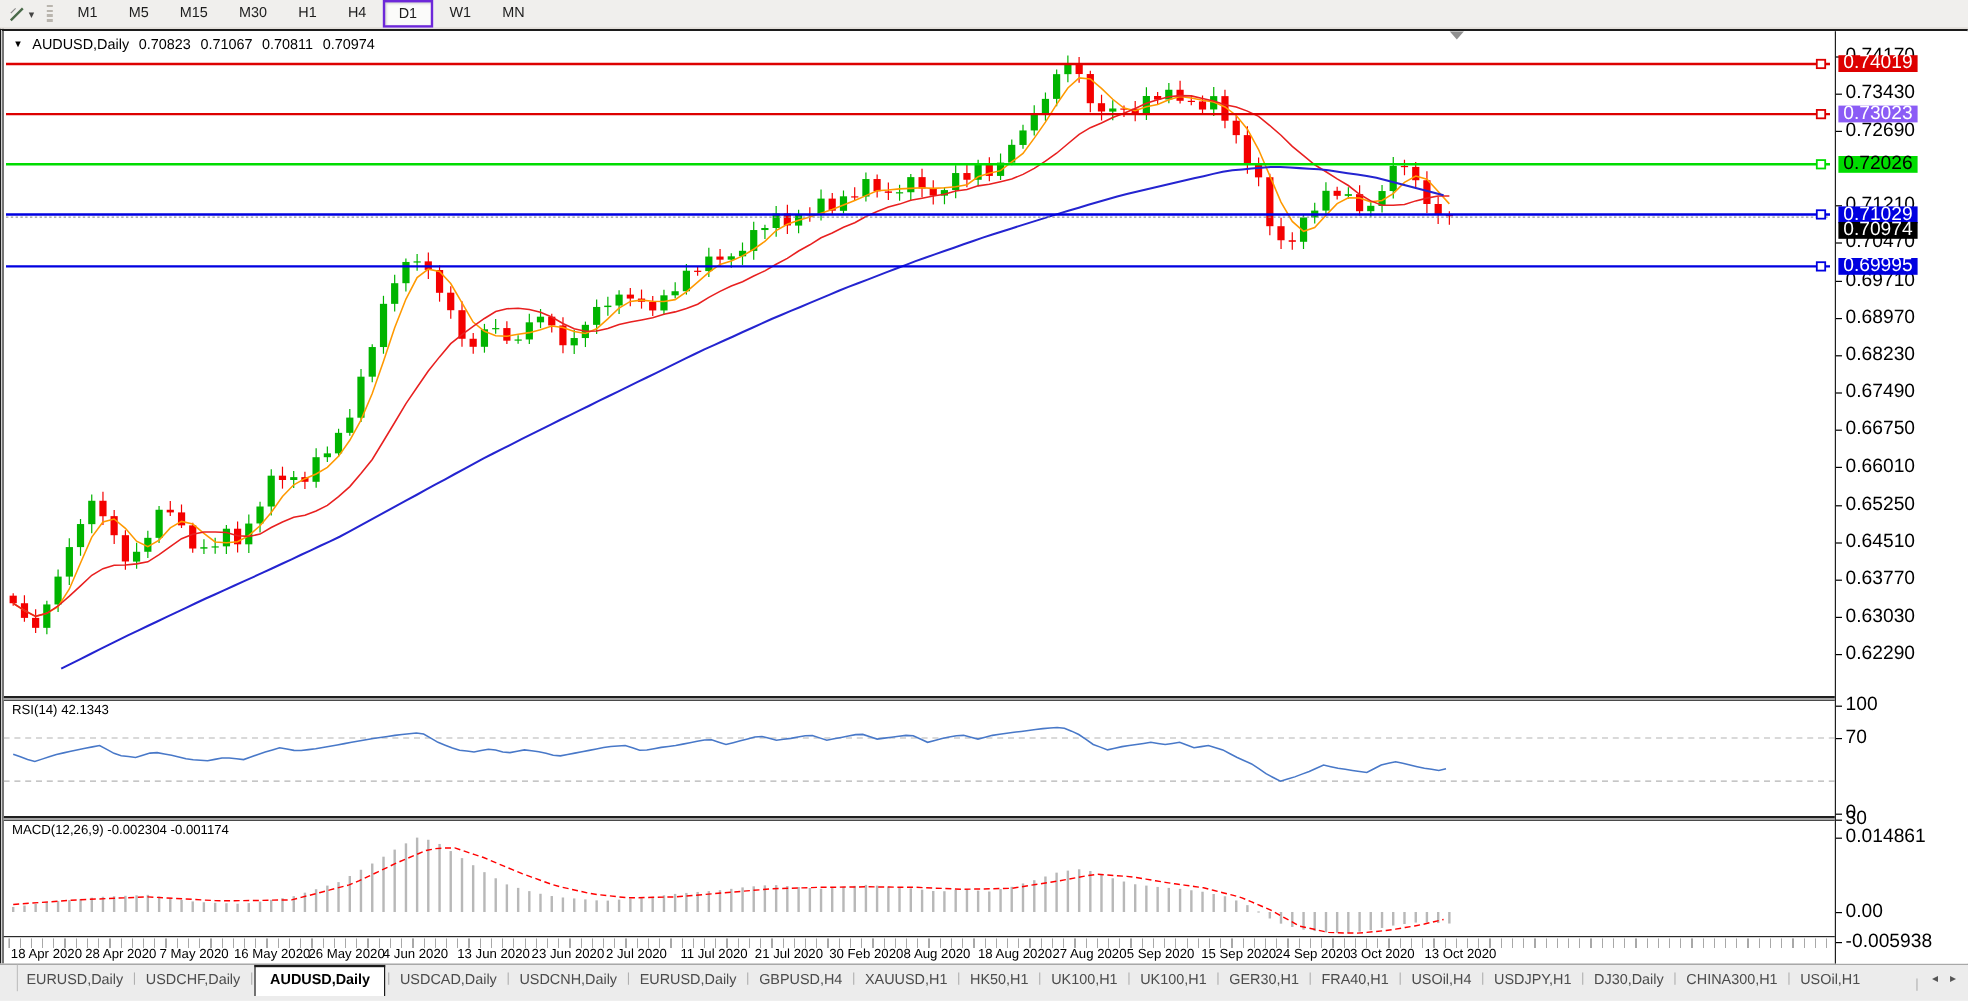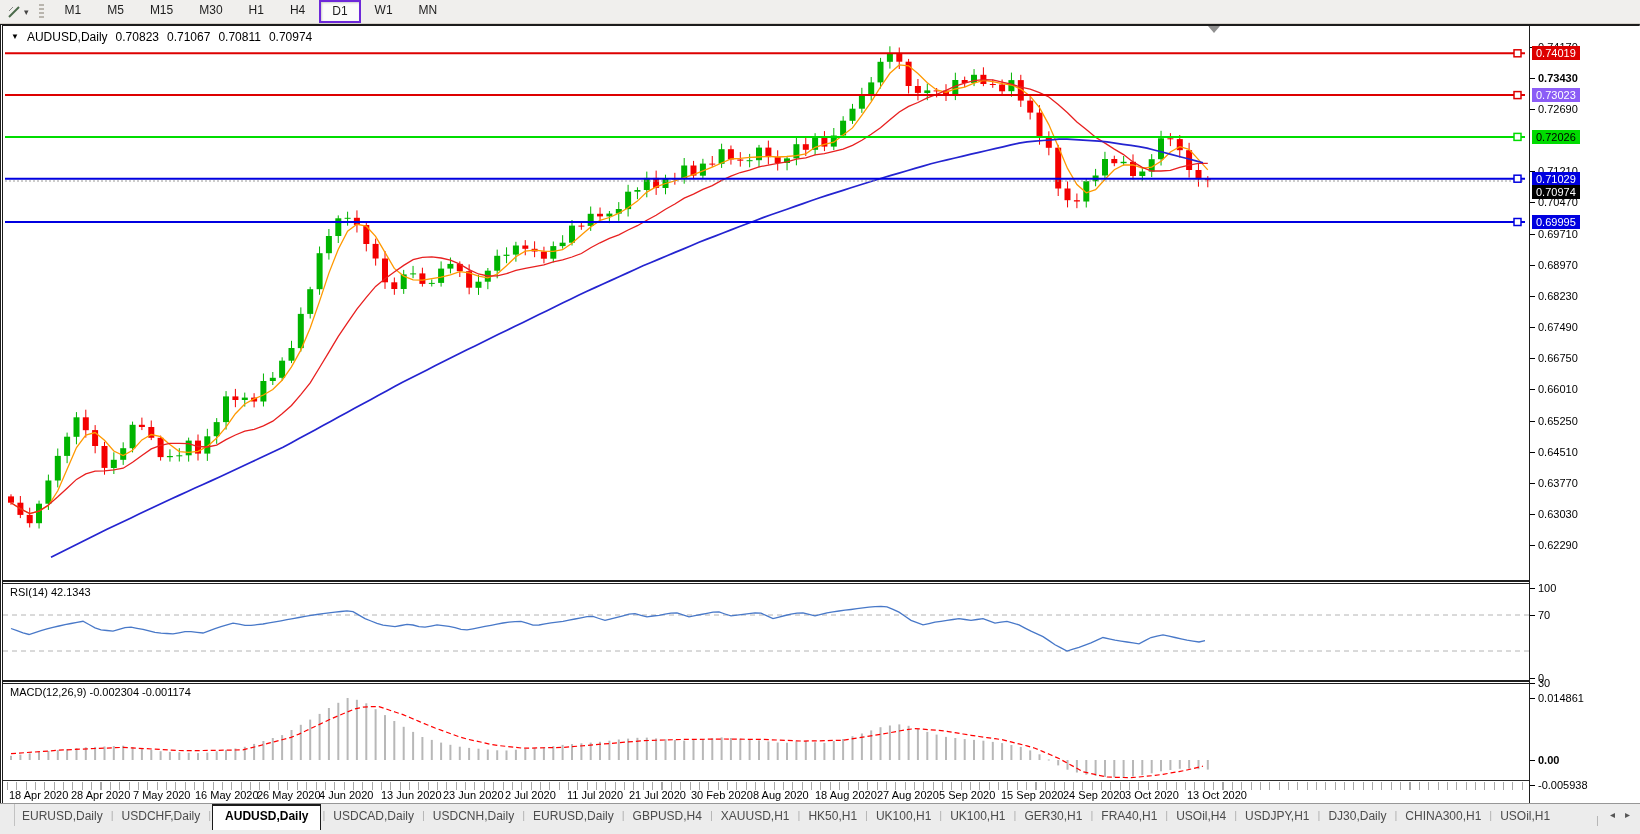--- a/index.html
+++ b/index.html
@@ -27,21 +27,21 @@
             border-top:2px solid #1f1f1f;border-bottom:1px solid #1f1f1f;z-index:6;}
   #rsi-label,#macd-label{position:absolute;left:7px;font-size:11px;color:#000;z-index:5;}
   #bottom-frame{position:absolute;left:0;top:754px;width:100%;height:1px;background:#2a2a2a;z-index:6;}
   #tickrow{position:absolute;left:4px;top:756px;width:1522px;height:8px;
            background:repeating-linear-gradient(to right,#a8a8a8 0 1px,transparent 1px 9.35px);}
   #dates{position:absolute;left:0;top:763px;width:1526px;height:14px;font-size:11px;color:#000;}
   .datelbl{position:absolute;top:0;white-space:nowrap;}
   
   #axis-col{position:absolute;left:1526px;top:0;width:110px;height:777px;border-left:1px solid #1f1f1f;
             background:#fff;z-index:7;}
-  .axlbl{position:absolute;left:8px;font-size:11px;color:#000;height:14px;line-height:14px;white-space:nowrap;}
+  .axlbl{position:absolute;left:8px;font-size:16px;color:#000;height:14px;line-height:14px;white-space:nowrap;}
   .axlbl::before{content:"";position:absolute;left:-8px;top:7px;width:5px;height:1px;background:#000;}
   .axlbl.box{left:2px;padding:0 4px;border-radius:0;}
   .axlbl.box::before{display:none;}
   
   #tabbar{position:absolute;left:0;top:803px;width:1640px;height:31px;background:#ececec;
           border-top:1px solid #979797;display:flex;align-items:flex-start;box-sizing:border-box;}
   #tab-stub{width:14px;height:22px;border-right:1px solid #c2c2c2;flex-shrink:0;}
   #tabs-list{display:flex;overflow:hidden;white-space:nowrap;flex:1;align-items:flex-start;}
   .tab{font-size:12px;color:#4c4c4c;padding:5px 7px 4px;cursor:default;}
   .tab.active{background:#fff;border:1px solid #1a1a1a;border-top-width:2px;border-bottom:none;
@@ -524,21 +524,21 @@
       <div class="datelbl" style="left: 874px;">27 Aug 2020</div>
       <div class="datelbl" style="left: 936px;">5 Sep 2020</div>
       <div class="datelbl" style="left: 998px;">15 Sep 2020</div>
       <div class="datelbl" style="left: 1060px;">24 Sep 2020</div>
       <div class="datelbl" style="left: 1122px;">3 Oct 2020</div>
       <div class="datelbl" style="left: 1184px;">13 Oct 2020</div>
     </div>
 
   <div id="axis-col">
       <div class="axlbl" style="top: 14px;">0.74170</div>
-      <div class="axlbl" style="top: 45px; font-weight: bold;">0.73430</div>
+      <div class="axlbl" style="top: 45px;">0.73430</div>
       <div class="axlbl" style="top: 76px;">0.72690</div>
       <div class="axlbl" style="top: 138.1px;">0.71210</div>
       <div class="axlbl" style="top: 169.1px;">0.70470</div>
       <div class="axlbl" style="top: 201px;">0.69710</div>
       <div class="axlbl" style="top: 232px;">0.68970</div>
       <div class="axlbl" style="top: 263px;">0.68230</div>
       <div class="axlbl" style="top: 294px;">0.67490</div>
       <div class="axlbl" style="top: 325px;">0.66750</div>
       <div class="axlbl" style="top: 356.1px;">0.66010</div>
       <div class="axlbl" style="top: 387.9px;">0.65250</div>
@@ -550,21 +550,21 @@
       <div class="axlbl box" style="top: 62.1px; background: #8b5cf6; color: rgb(255, 255, 255);">0.73023</div>
       <div class="axlbl box" style="top: 103.9px; background: rgb(0, 220, 0); color: rgb(0, 0, 0);">0.72026</div>
       <div class="axlbl box" style="top: 145.7px; background: rgb(0, 0, 224); color: rgb(255, 255, 255);">0.71029</div>
       <div class="axlbl box" style="top: 189px; background: rgb(0, 0, 224); color: rgb(255, 255, 255);">0.69995</div>
       <div class="axlbl box" style="top: 159px; background: rgb(0, 0, 0); color: rgb(255, 255, 255);">0.70974</div>
       <div class="axlbl" style="top: 555px;">100</div>
       <div class="axlbl" style="top: 582px;">70</div>
       <div class="axlbl" style="top: 618px; margin-top: 32px;">30</div>
       <div class="axlbl" style="top: 645px;">0</div>
       <div class="axlbl" style="top: 664.6px;">0.014861</div>
-      <div class="axlbl" style="top: 727px; font-weight: bold;">0.00</div>
+      <div class="axlbl" style="top: 727px;">0.00</div>
       <div class="axlbl" style="top: 751.9px;">-0.005938</div>
     </div>
 </div>
 
 <div id="tabbar">
   <div id="tab-stub"></div>
   <div id="tabs-list">
       <div class="tab">EURUSD,Daily</div>
       <span class="tabsep">|</span>
       <div class="tab">USDCHF,Daily</div>

